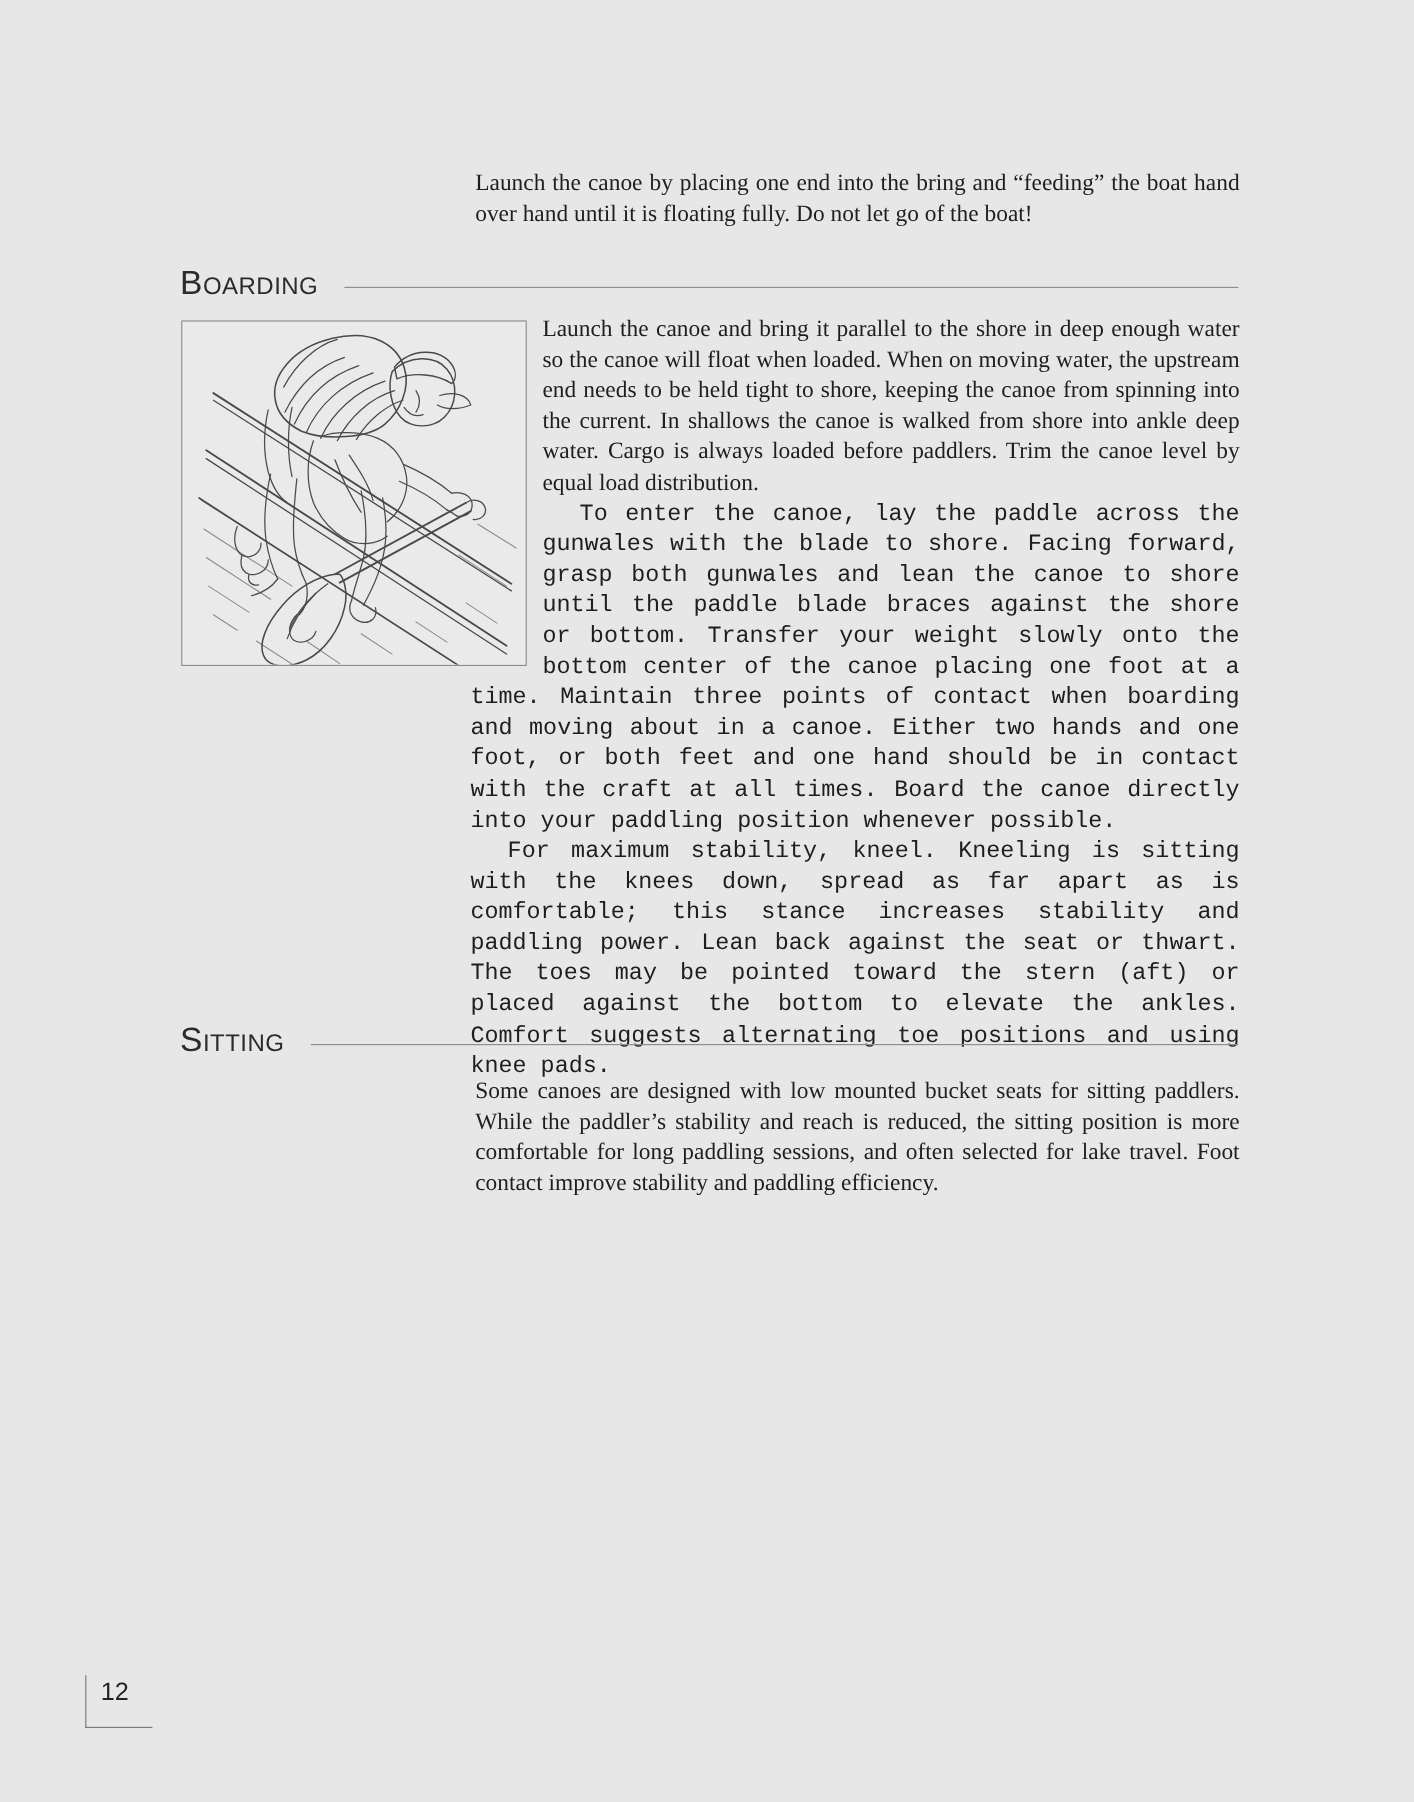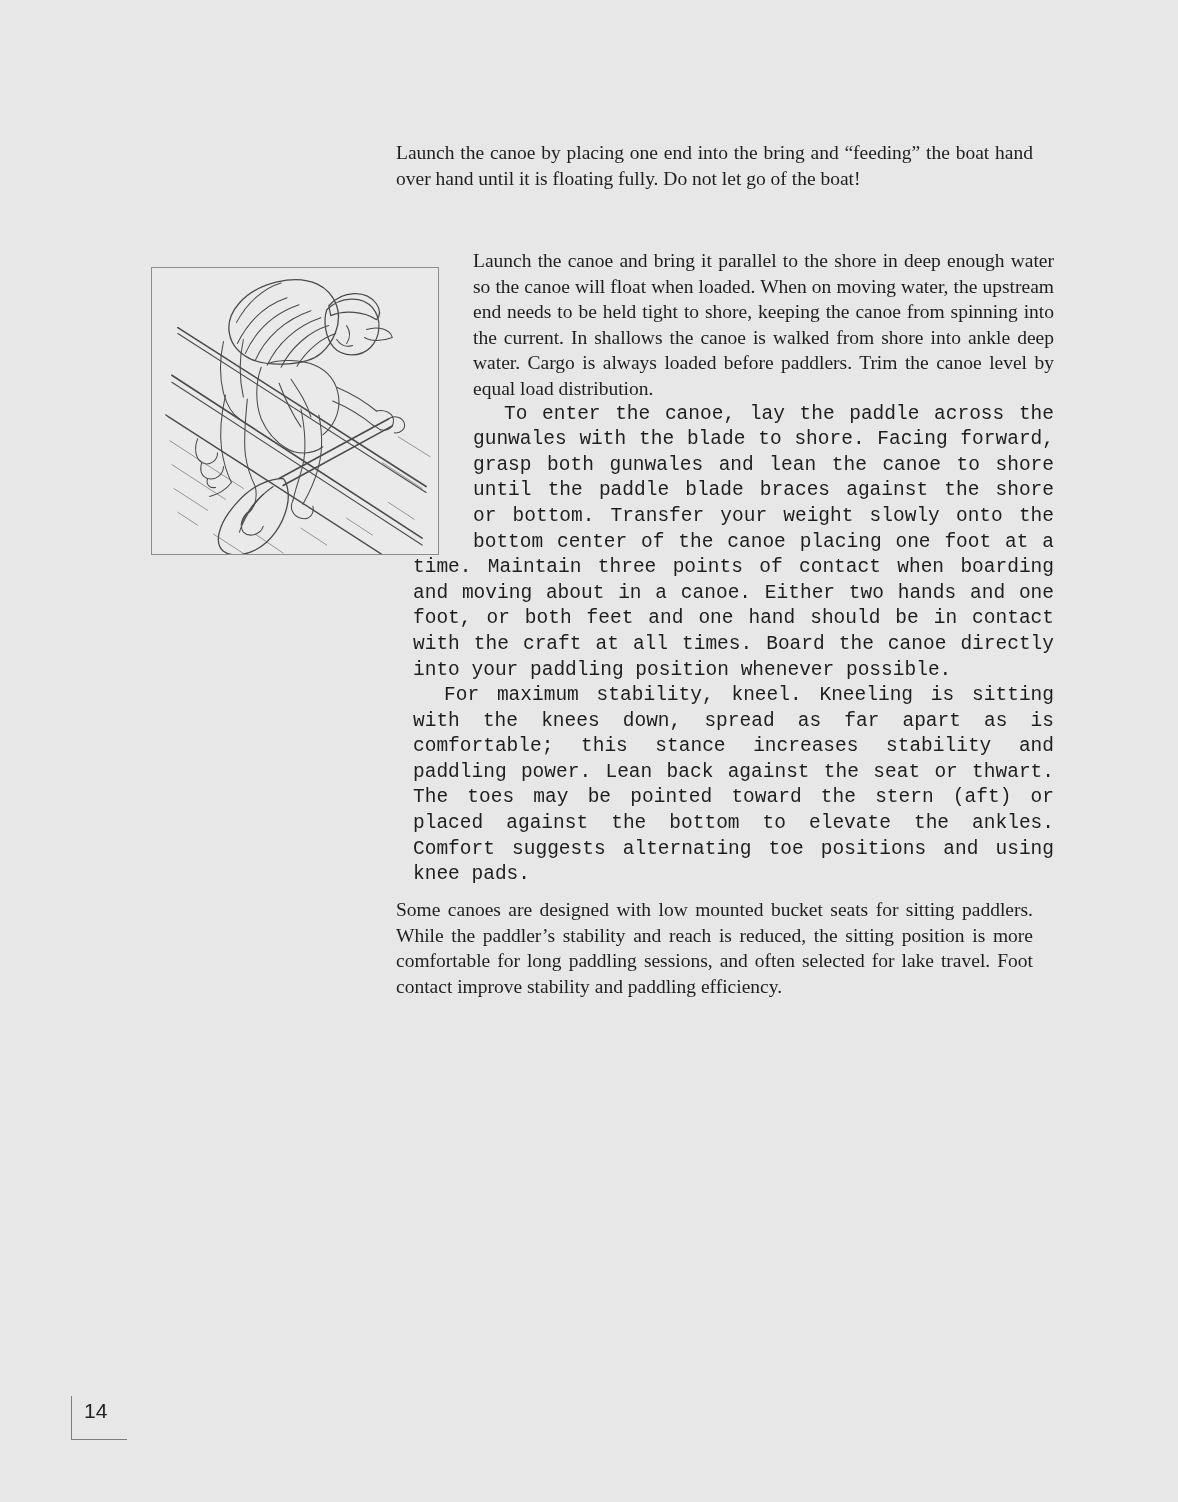--- a/index.html
+++ b/index.html
@@ -75,23 +75,22 @@
   
   #launching-body {
     left: 396px;
     top: 140px;
     width: 637px;
   }
 
   
   #boarding-body {
     left: 392px;
-    top: 248px;
+    top: 262px;
     width: 641px;
-    margin-left: 21px;
   }
   #boarding-body .float-spacer {
     float: left;
     width: 60px;
     height: 300px;
     margin: 0 0 0 0;
     shape-outside: inset(0);
   }
 
   
@@ -143,20 +142,24 @@
 </head>
 <body>
 
 <div class="page">
 
 
   <div class="body-block" id="launching-body">
     <p>Launch the canoe by placing one end into the bring and “feeding” the boat hand over hand until it is floating fully. Do not let go of the boat!</p>
   </div>
 
+  <div class="section-head" id="head-boarding">
+    <span class="heading-text">Boarding</span>
+    <span class="rule"></span>
+  </div>
 
   <div class="illustration">
     <svg viewBox="0 0 288 288" xmlns="http://www.w3.org/2000/svg" aria-hidden="true">
       <rect x="0" y="0" width="288" height="288" fill="#eaeaea"></rect>
       <g fill="none" stroke="#4a4a4a" stroke-width="1.05" stroke-linecap="round" stroke-linejoin="round">
 
         <g stroke="#8a8a8a" stroke-width="0.9">
           <path d="M16 150 L104 206"></path>
           <path d="M18 174 L92 222"></path>
           <path d="M20 198 L74 233"></path>
@@ -242,22 +245,26 @@
     </svg>
   </div>
 
   <div class="body-block" id="boarding-body">
     <div class="float-spacer"></div>
     <p>Launch the canoe and bring it parallel to the shore in deep enough water so the canoe will float when loaded. When on moving water, the upstream end needs to be held tight to shore, keeping the canoe from spinning into the current. In shallows the canoe is walked from shore into ankle deep water. Cargo is always loaded before paddlers. Trim the canoe level by equal load distribution.</p>
     <p class="indent">To enter the canoe, lay the paddle across the gunwales with the blade to shore. Facing forward, grasp both gunwales and lean the canoe to shore until the paddle blade braces against the shore or bottom. Transfer your weight slowly onto the bottom center of the canoe placing one foot at a time. Maintain three points of contact when boarding and moving about in a canoe. Either two hands and one foot, or both feet and one hand should be in contact with the craft at all times. Board the canoe directly into your paddling position whenever possible.</p>
     <p class="indent">For maximum stability, kneel. Kneeling is sitting with the knees down, spread as far apart as is comfortable; this stance increases stability and paddling power. Lean back against the seat or thwart. The toes may be pointed toward the stern (aft) or placed against the bottom to elevate the ankles. Comfort suggests alternating toe positions and using knee pads.</p>
   </div>
 
+  <div class="section-head" id="head-sitting">
+    <span class="heading-text">Sitting</span>
+    <span class="rule"></span>
+  </div>
 
   <div class="body-block" id="sitting-body">
     <p>Some canoes are designed with low mounted bucket seats for sitting paddlers. While the paddler’s stability and reach is reduced, the sitting position is more comfortable for long paddling sessions, and often selected for lake travel. Foot contact improve stability and paddling efficiency.</p>
   </div>
 
   <div class="folio">
-    <span class="folio-num">14</span>
+    <span class="folio-num">12</span>
   </div>
 
 </div>
 
 </body></html>

